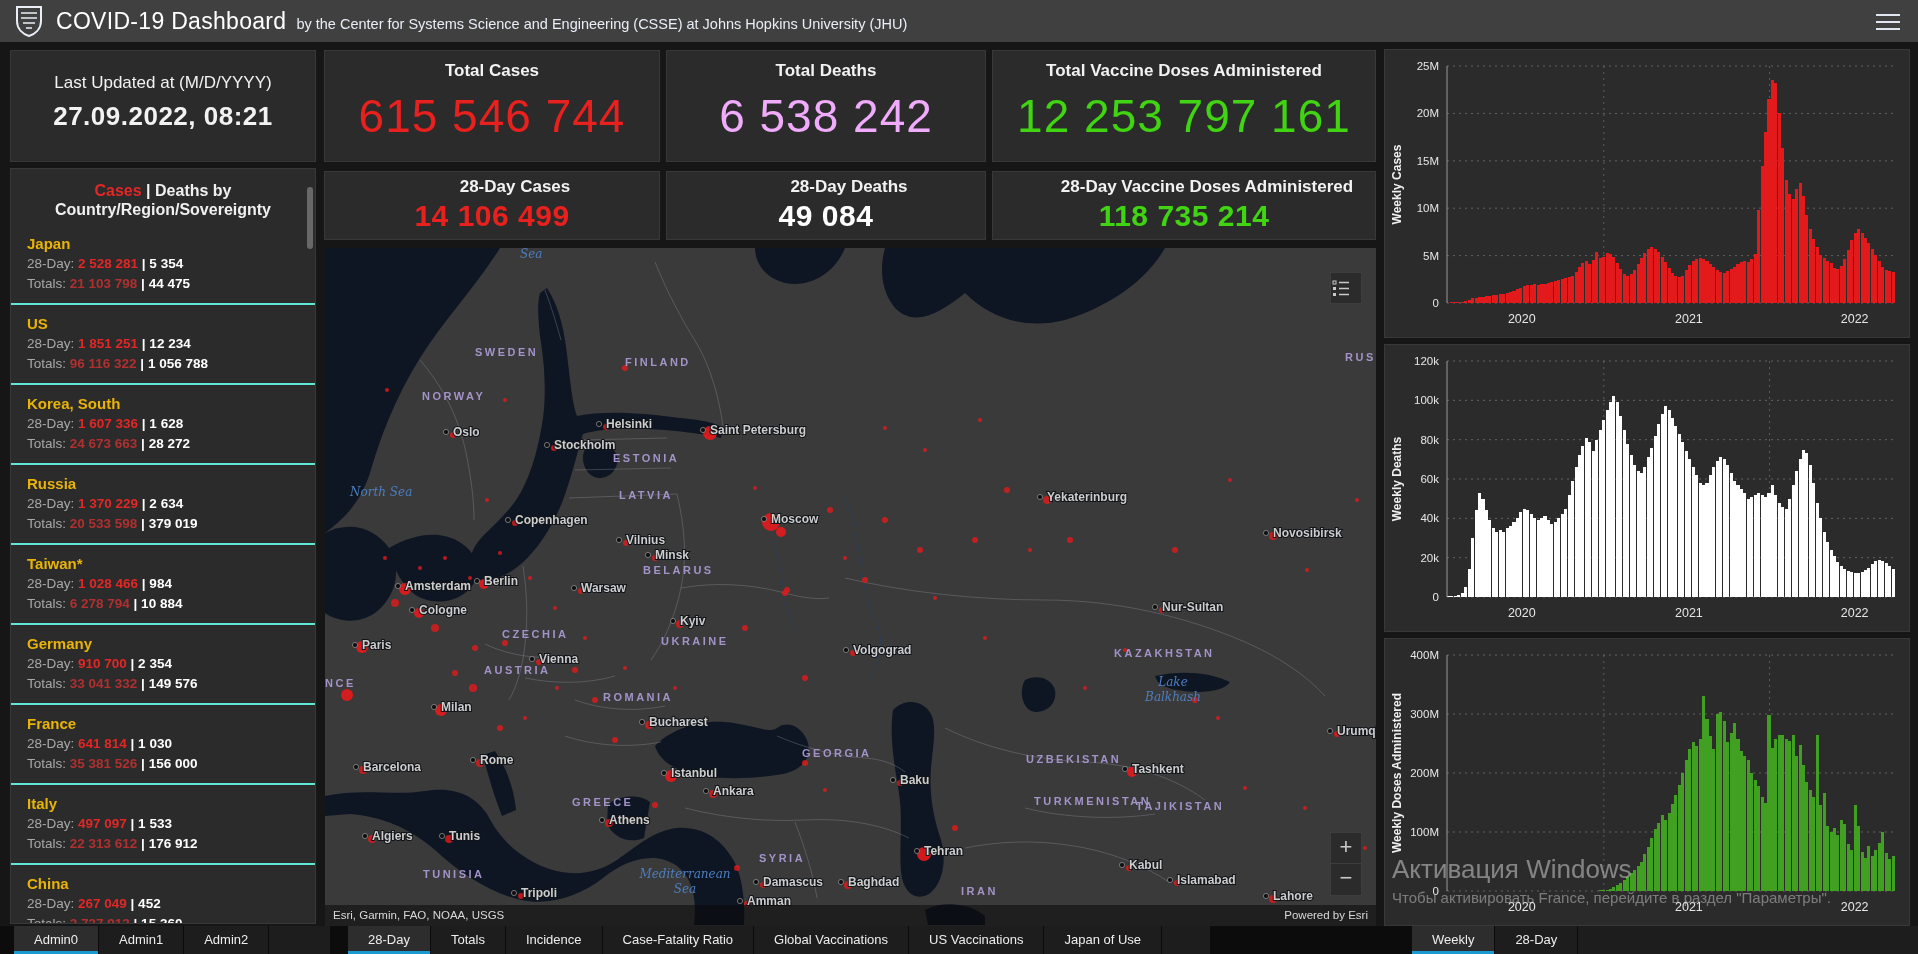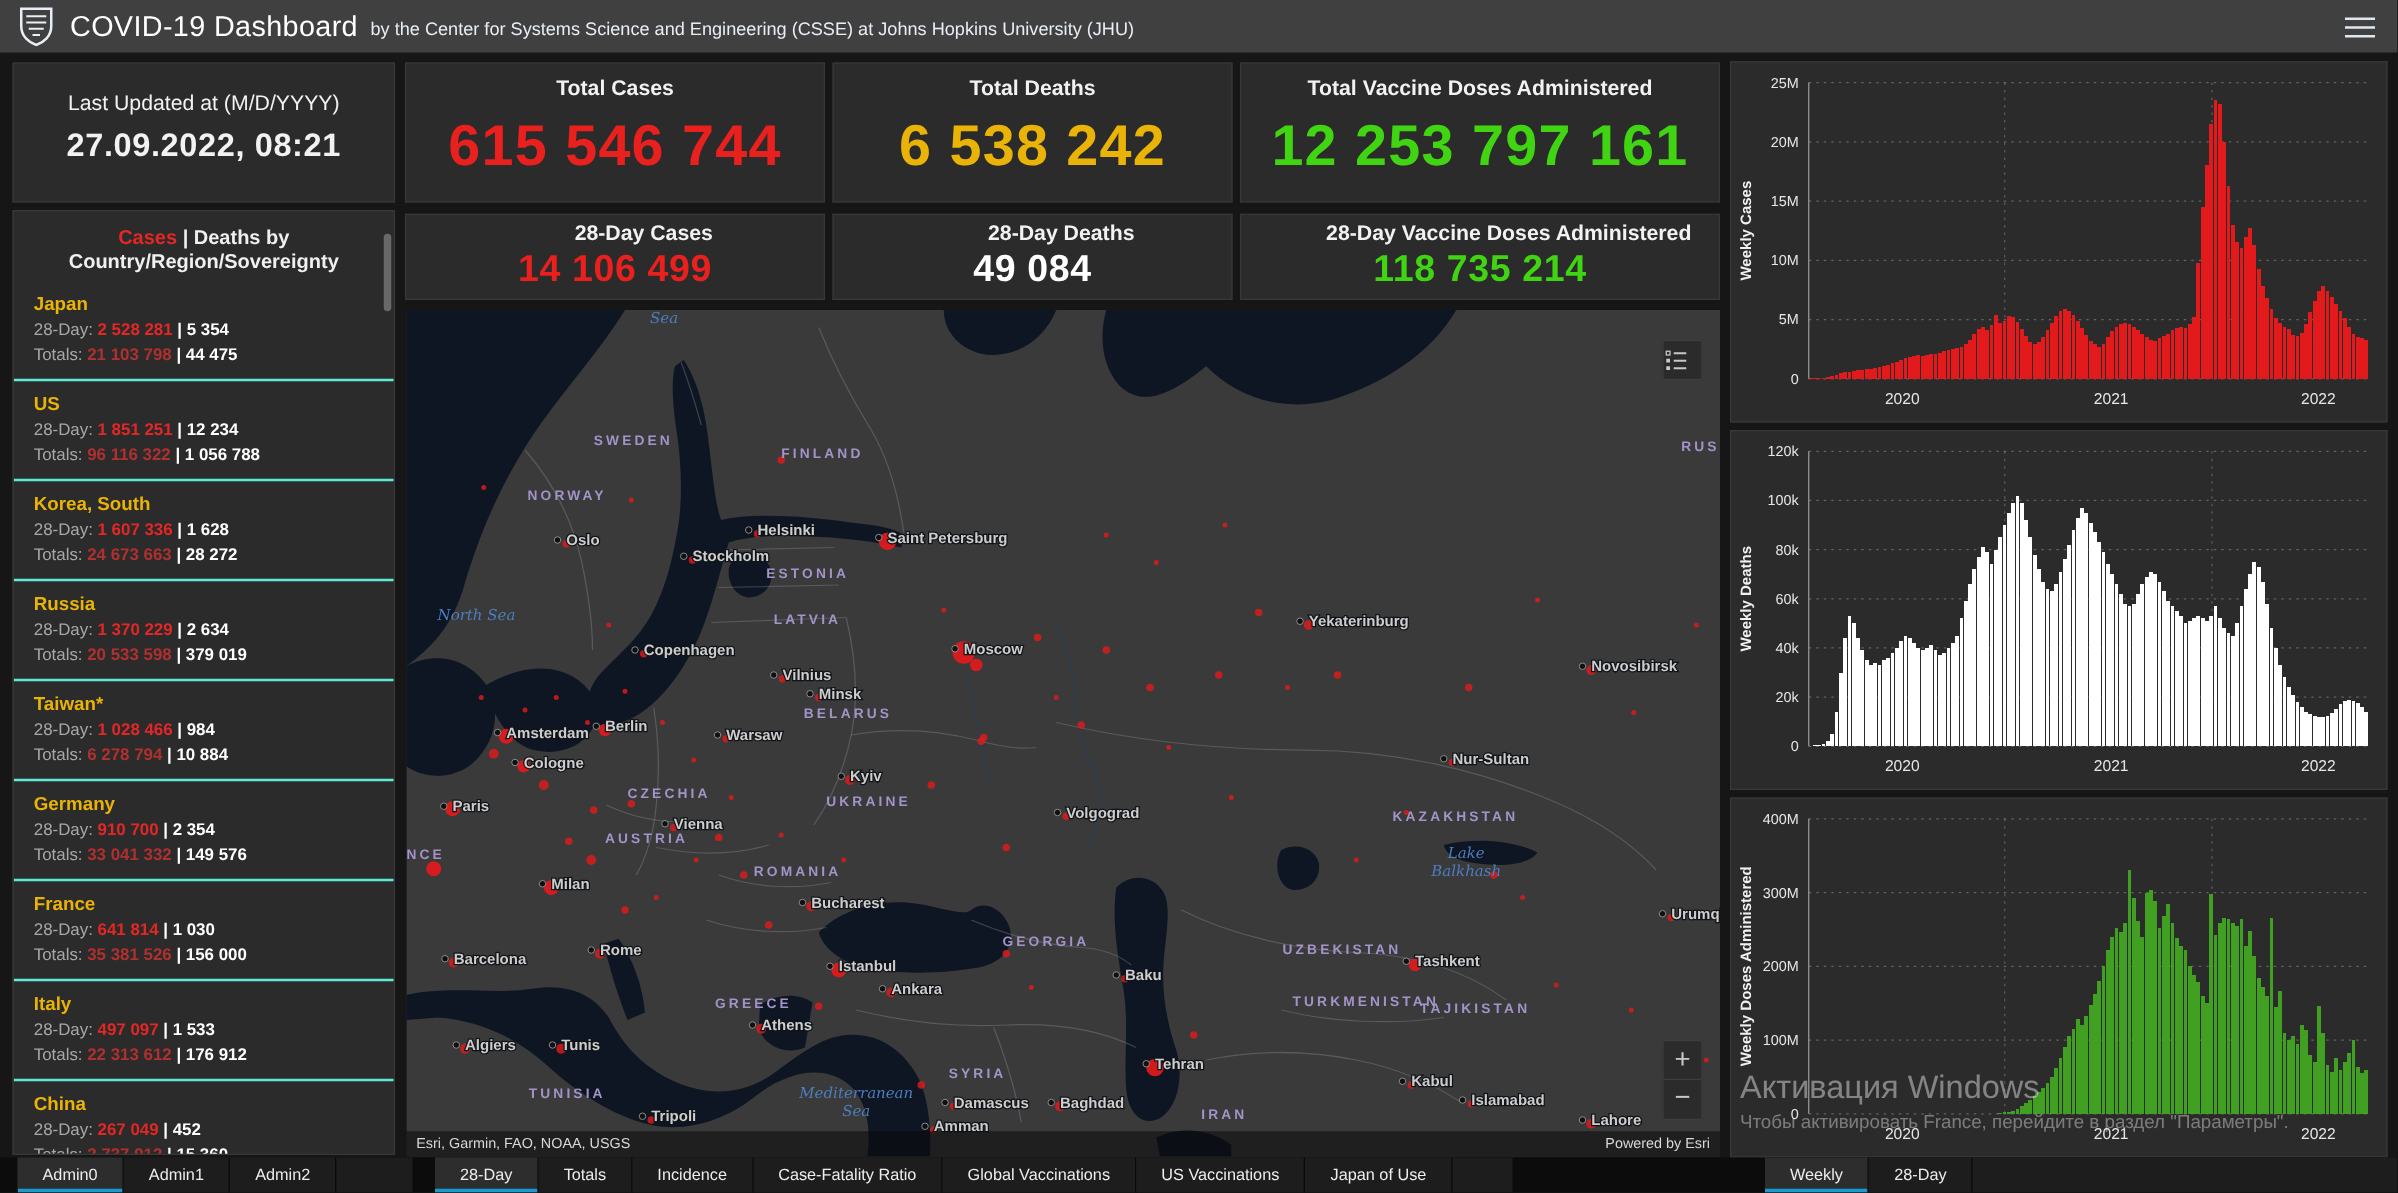--- a/index.html
+++ b/index.html
@@ -35,21 +35,21 @@
   .cline { font-size:13.5px; color:#a8a8a8; }
   .cline b.cred { color:#e32726; }
   .cline b.credd { color:#b03030; }
   .cline b.cwhite { color:#fff; }
   .sb-track { position:absolute; right:2px; top:10px; width:6px; height:736px; }
   .sb-thumb { position:absolute; left:0; top:8px; width:6px; height:62px; background:#9a9a9a; opacity:.55; border-radius:3px; }
 
   
   .stat { text-align:center; color:#f2f2f2; overflow:hidden; }
   .stat .lbl { font-size:17px; font-weight:bold; margin-top:10px; white-space:nowrap; }
-  .stat.big .val { font-size:46px; font-weight:bold; margin-top:8px; letter-spacing:1px; white-space:nowrap; }
+  .stat.big .val { font-size:46px; font-weight:normal; margin-top:8px; letter-spacing:1px; white-space:nowrap; }
   .stat.small .lbl { margin-top:5px;padding-left:46px; }
   .stat.small .val { font-size:30px; font-weight:bold; margin-top:2px; letter-spacing:.5px; white-space:nowrap; }
 
   
   .map { position:absolute; left:325px; top:248px; width:1051px; height:678px; background:#0e1623; overflow:hidden; cursor:grab; }
   .map svg { display:block; }
   .attrib { position:absolute; left:0; bottom:0; width:100%; height:21px; background:rgba(10,10,10,.55);
             color:#d8d8d8; font-size:11.5px; line-height:21px; padding:0 8px; display:flex; justify-content:space-between; }
   .mapbtn { position:absolute; width:32px; height:32px; background:#2b2b2b; border:1px solid #3d3d3d;
             color:#c9c9c9; text-align:center; cursor:pointer; }
@@ -168,21 +168,21 @@
       </div>
   </div>
 
   <div id="statboxes">
       <div class="panel stat big" style="left: 324px; top: 50px; width: 336px; height: 112px;">
         <div class="lbl">Total Cases</div>
         <div class="val" style="color:#e8201e">615 546 744</div>
       </div>
       <div class="panel stat big" style="left: 666px; top: 50px; width: 320px; height: 112px; text-align: center;">
         <div class="lbl">Total Deaths</div>
-        <div class="val" style="color:#eab308">6 538 242</div>
+        <div class="val" style="color:#f0abfc">6 538 242</div>
       </div>
       <div class="panel stat big" style="left: 992px; top: 50px; width: 384px; height: 112px;">
         <div class="lbl">Total Vaccine Doses Administered</div>
         <div class="val" style="color:#40d412">12 253 797 161</div>
       </div>
       <div class="panel stat small" style="left: 324px; top: 171px; width: 336px; height: 69px;">
         <div class="lbl">28-Day Cases</div>
         <div class="val" style="color:#e8201e">14 106 499</div>
       </div>
       <div class="panel stat small" style="left: 666px; top: 171px; width: 320px; height: 69px;">

